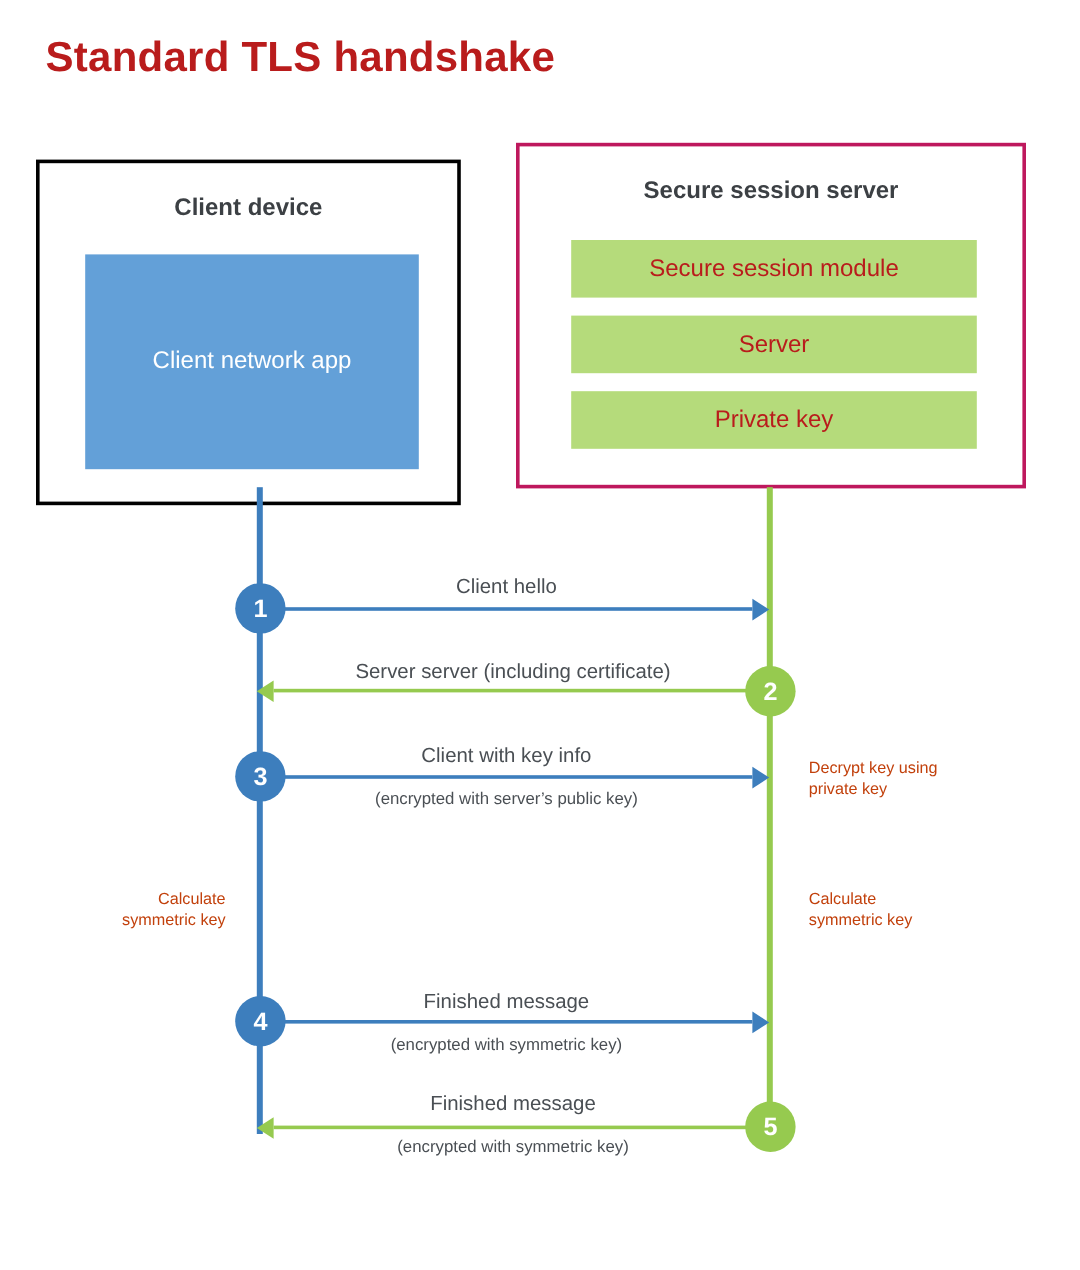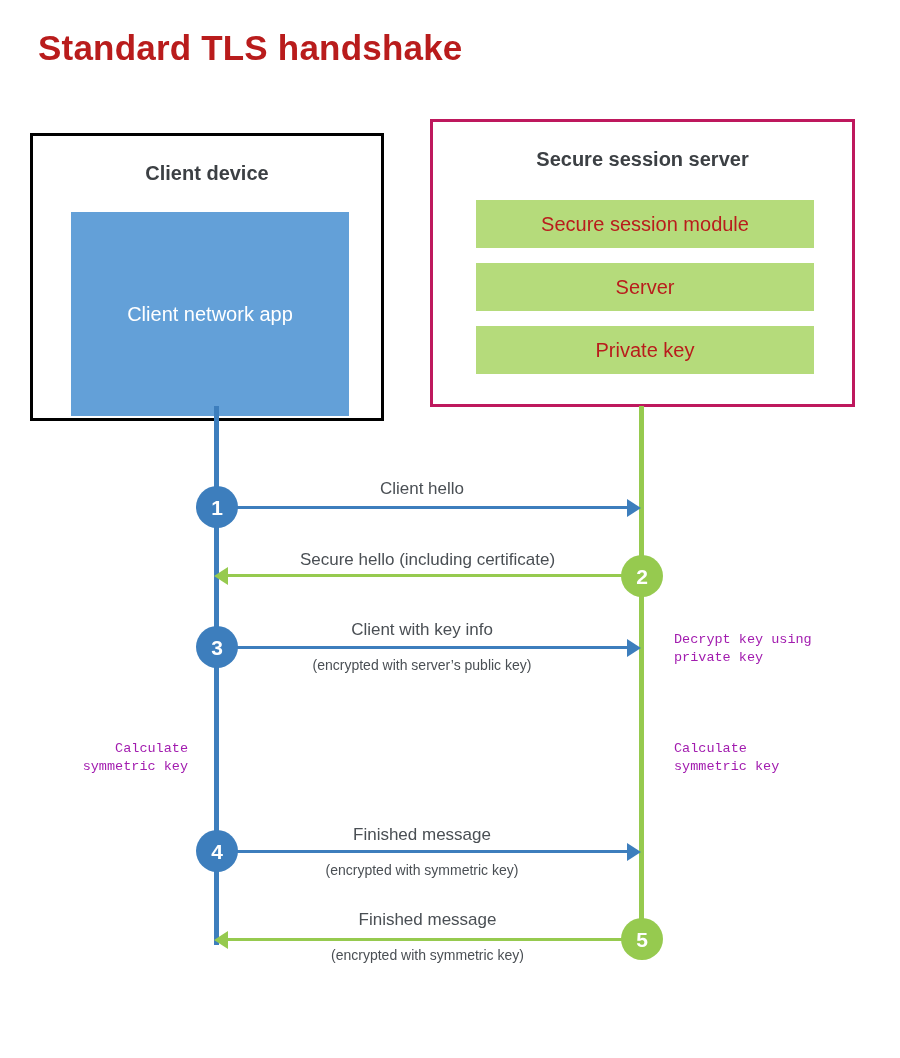--- a/index.html
+++ b/index.html
@@ -62,21 +62,21 @@
     font-weight: bold;
     color: #3c4044;
   }
 
   
   #client-app-block {
     position: absolute;
     left: 38px;
     top: 76px;
     width: 278px;
-    height: 204px;
+    height: 179px;
     background: #63a0d8;
     color: #ffffff;
     display: flex;
     align-items: center;
     justify-content: center;
     text-align: left;
     font-size: 20px;
     font-weight: 300;
     line-height: 1.35;
     padding: 0 10px;
@@ -176,23 +176,22 @@
     color: #4a4f54;
     white-space: nowrap;
   }
 
   
   .side-note {
     position: absolute;
     font-size: 13.5px;
     font-weight: 300;
     line-height: 1.35;
-    color: #a21caf;
+    color: #c2410c;
     white-space: pre-line;
-    font-family: Liberation Mono, monospace;
   }
   .side-note.left  { text-align: right; }
   .side-note.right { text-align: left; }
 </style>
 </head>
 <body>
 
 <div id="canvas">
 
   <div id="diagram-title">Standard TLS handshake</div>
@@ -212,21 +211,21 @@
 
   <div id="client-lifeline" class="lifeline"></div>
   <div id="server-lifeline" class="lifeline"></div>
 
   <div class="msg-line client" style="left:217px; top:506px; width:410px;"></div>
   <div class="arrow-head to-right" style="left:627px; top:499px;"></div>
   <div class="msg-label" style="left:217px; top:479px; width:410px;">Client hello</div>
 
   <div class="msg-line server" style="left:228px; top:574px; width:412px;"></div>
   <div class="arrow-head to-left" style="left:214px; top:567px;"></div>
-  <div class="msg-label" style="left:220px; top:550px; width:415px;">Secure hello (including certificate)</div>
+  <div class="msg-label" style="left:220px; top:550px; width:415px;">Server server (including certificate)</div>
 
   <div class="msg-line client" style="left:217px; top:646px; width:410px;"></div>
   <div class="arrow-head to-right" style="left:627px; top:639px;"></div>
   <div class="msg-label" style="left:217px; top:620px; width:410px;">Client with key info</div>
   <div class="msg-sublabel" style="left:217px; top:657px; width:410px;">(encrypted with server’s public key)</div>
 
   <div class="msg-line client" style="left:217px; top:850px; width:410px;"></div>
   <div class="arrow-head to-right" style="left:627px; top:843px;"></div>
   <div class="msg-label" style="left:217px; top:825px; width:410px;">Finished message</div>
   <div class="msg-sublabel" style="left:217px; top:862px; width:410px;">(encrypted with symmetric key)</div>

